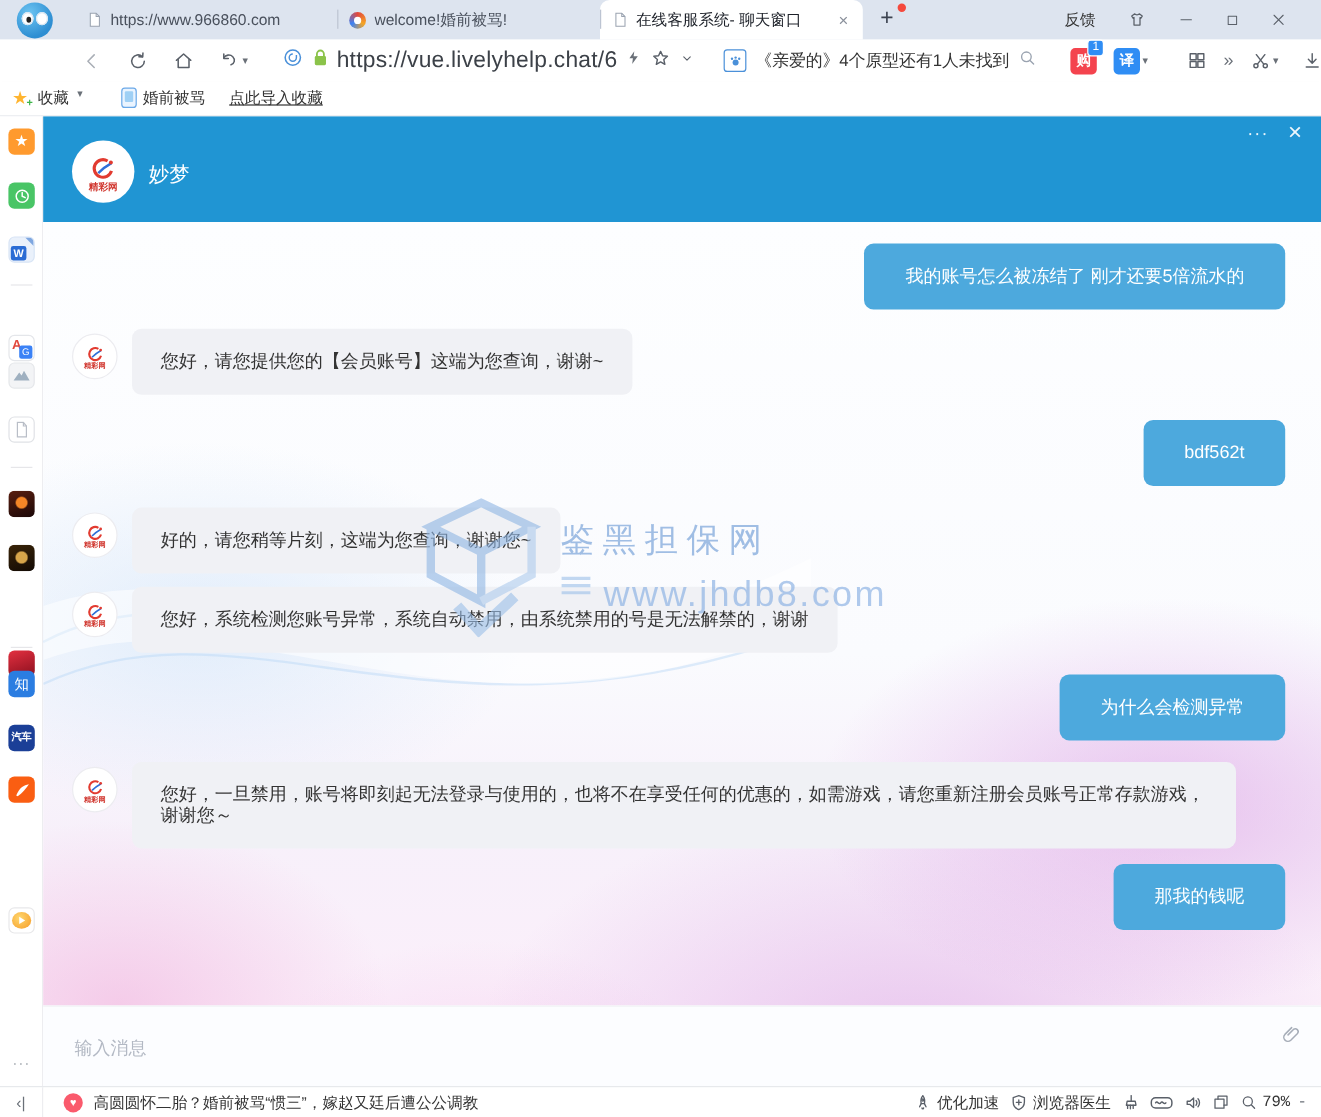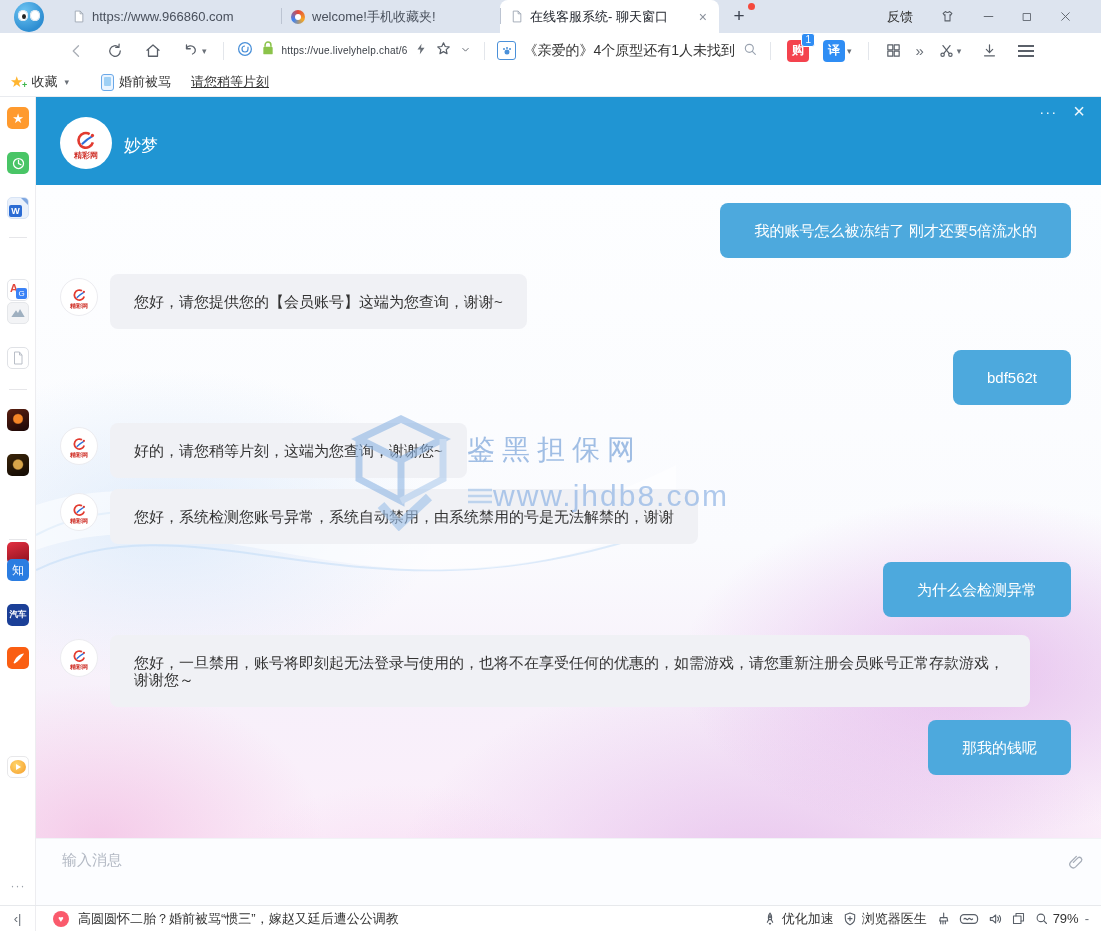--- a/index.html
+++ b/index.html
@@ -32,37 +32,37 @@
 
   
   .toolbar { position:absolute; left:0; top:33px; width:1101px; height:35px; background:#fff;
     display:flex; align-items:center; }
   .tb-ico { display:flex; align-items:center; justify-content:center; padding:0 10px; height:35px; }
   .tb-ico svg { display:block; }
   .ico { stroke:#5a6069; fill:none; stroke-width:1.7; stroke-linecap:round; stroke-linejoin:round; }
   .drop { font-size:9px; color:#6a7078; margin-left:2px; }
   .vsep { width:1px; height:18px; background:#e3e6eb; margin:0 6px; }
   .addr { display:flex; align-items:center; gap:7px; padding:0 6px; }
-  .url-text { font-size:10px; color:#3c4148; letter-spacing:0.2px; }
+  .url-text { font-size:19px; color:#3c4148; letter-spacing:0.2px; }
   .sugg-text { font-size:14px; color:#333; white-space:nowrap; }
   .badge-ico { width:22px; height:22px; border-radius:4px; color:#fff; font-size:12px; font-weight:bold;
     display:flex; align-items:center; justify-content:center; position:relative; }
   .buy { background:#f4434e; }
   .buy .cnt { position:absolute; right:-6px; top:-7px; background:#2f8df4; color:#fff; font-size:10px;
     font-weight:normal; border-radius:3px; padding:0 3px; line-height:12px; border:1px solid #fff; }
   .trans { background:#2f8df4; }
   .menu-burger { width:16px; height:12px; border-top:2px solid #5a6069; border-bottom:2px solid #5a6069; position:relative; }
   .menu-burger:before { content:""; position:absolute; left:0; right:0; top:3px; height:2px; background:#5a6069; }
 
   
   .bookmarks { position:absolute; left:0; top:68px; width:1101px; height:29px; background:#fff;
     display:flex; align-items:center; gap:6px; padding:0 10px; border-bottom:1px solid #e9ebef;
     box-shadow:0 2px 3px rgba(40,60,90,0.05); font-size:13px; color:#333; }
   .bm-star { color:#ffb530; font-size:15px; position:relative; margin-right:2px; }
-  .bm-item { display:flex; align-items:center; gap:5px; }
+  .bm-item { display:flex; align-items:flex-start; gap:5px; }
   .bm-import { text-decoration:underline; margin-left:14px; }
   .bm-phone { width:13px; height:17px; border:1.5px solid #6aa8e8; border-radius:3px; background:#eaf4ff; position:relative; }
   .bm-phone:after { content:""; position:absolute; left:2px; right:2px; top:2px; bottom:4px; background:#9fd0f5; border-radius:1px; }
 
   
   .sidebar { position:absolute; left:0; top:97px; width:36px; height:808px; background:#fff;
     border-right:1px solid #ededf0; }
   .sb-item { position:absolute; left:7px; width:22px; height:22px; border-radius:5px;
     display:flex; align-items:center; justify-content:center; overflow:hidden; }
   .sb-sep { position:absolute; left:9px; width:18px; height:1px; background:#e6e6e9; }
@@ -109,55 +109,55 @@
       radial-gradient(ellipse 520px 300px at 68% 106%, rgba(206,140,221,0.42), rgba(206,140,221,0) 70%),
       radial-gradient(ellipse 320px 220px at 6% 100%, rgba(238,168,216,0.50), rgba(238,168,216,0) 70%),
       radial-gradient(ellipse 280px 190px at 34% 112%, rgba(243,200,236,0.55), rgba(243,200,236,0) 70%),
       radial-gradient(ellipse 420px 240px at 12% 52%, rgba(196,220,247,0.45), rgba(196,220,247,0) 65%),
       linear-gradient(180deg,#fdfeff 0%, #fafbfe 55%, #f7f0fa 78%, #fbeffa 100%); }
   .deco-waves { position:absolute; left:0; top:200px; width:640px; height:260px; z-index:1; pointer-events:none; }
   .watermark { position:absolute; left:315px; top:228px; z-index:5; display:flex; align-items:center; gap:16px;
     pointer-events:none; }
   .wm-cube { width:100px; height:118px; opacity:.6; }
   .wm-title { font-size:28px; letter-spacing:7px; color:rgba(134,172,220,0.78); font-weight:normal; }
-  .wm-url-row { display:flex; align-items:center; margin-top:10px; }
+  .wm-url-row { display:flex; gap:10px; margin-top:10px; }
   .wm-url { font-size:30px; letter-spacing:2px; color:rgba(145,182,228,0.72); }
   .wm-waves { width:26px; height:18px; opacity:.6; }
 
   .msgs { position:relative; z-index:2; }
   .m-row { display:flex; align-items:flex-start; }
   .m-row.agent { padding-left:24px; }
   .m-row.user { justify-content:flex-end; padding-right:30px; }
   .m-avatar { width:38px; height:38px; border-radius:50%; background:#fff; border:1px solid #ececf0;
     display:flex; flex-direction:column; align-items:center; justify-content:center; flex:none; margin-top:4px; }
   .m-avatar svg { width:17px; height:15px; margin-top:2px; }
   .m-avatar .brand-txt { font-size:6px; line-height:6px; }
   .bubble { border-radius:8px; font-size:15px; line-height:17px; padding:19px 24px; }
   .agent-bubble { background:#f0f1f5; color:#333; margin-left:12px; max-width:920px; }
   .user-bubble { background:#4da9dd; color:#fff; padding:19px 34px; }
   .mt1{margin-top:11px}.mt2{margin-top:18px}.mt3{margin-top:16px}.mt4{margin-top:21px}
   .mt5{margin-top:18px}.mt6{margin-top:11px}.mt7{margin-top:18px}.mt8{margin-top:13px}.mt9{margin-top:18px}
 
   .chat-input { position:absolute; left:0; right:0; bottom:0; height:67px; background:#fcfdff;
     border-top:1px solid #f1f3f6; }
-  .chat-input textarea { position:absolute; left:26px; top:12px; width:980px; height:44px; border:none;
+  .chat-input textarea { position:absolute; left:26px; top:25px; width:980px; height:44px; border:none;
     background:transparent; resize:none; outline:none; font-size:15px; color:#333;
     font-family:"Liberation Sans","DejaVu Sans",sans-serif; }
   .chat-input textarea::placeholder { color:#b3b9c4; }
   .clip { position:absolute; right:16px; top:14px; }
 
   
   .statusbar { position:absolute; left:0; top:905px; width:1101px; height:26px; background:#fff;
     border-top:1px solid #e7e9ec; display:flex; align-items:center; font-size:13px; color:#333; }
   .sb-collapse { width:36px; text-align:center; color:#6a7078; font-size:13px; border-right:1px solid #ededf0;
     height:26px; line-height:25px; }
   .heart { width:16px; height:16px; border-radius:50%; background:#fa5a6c; color:#fff; font-size:9px;
     display:flex; align-items:center; justify-content:center; margin:0 9px 0 17px; }
   .news { white-space:nowrap; }
-  .status-right { margin-left:auto; display:flex; align-items:center; gap:0; padding-right:12px; }
+  .status-right { margin-left:auto; display:flex; align-items:center; gap:0; padding-right:12px;font-family:Liberation Mono, monospace; }
   .st-item { display:flex; align-items:center; gap:4px; }
   .st-gap { width:8px; }
   .zoom-minus { color:#6a7078; font-size:13px; margin-left:2px; }
 </style>
 </head>
 <body>
 
 <div class="tabbar">
   <div class="browser-logo">
     <div class="owl">
@@ -169,21 +169,21 @@
       <svg width="13" height="15" viewBox="0 0 24 24">
           <path d="M6 2h9l5 5v15H6z" fill="#fff" stroke="#9aa3b0" stroke-width="1.6"></path>
           <path d="M15 2v5h5" fill="none" stroke="#9aa3b0" stroke-width="1.6"></path>
         </svg>
       <span class="t-label">https://www.966860.com</span>
     </div>
     <div class="tab">
       <span style="width:14px;height:14px;border-radius:50%;background:conic-gradient(#e2483d,#f6a623,#3b82f6,#e2483d);display:inline-block;position:relative;">
           <span style="position:absolute;left:4px;top:4px;width:6px;height:6px;border-radius:50%;background:#fff;"></span>
         </span>
-      <span class="t-label">welcome!手机收藏夹!</span>
+      <span class="t-label">welcome!婚前被骂!</span>
     </div>
     <div class="tab active">
       <svg width="13" height="15" viewBox="0 0 24 24">
           <path d="M6 2h9l5 5v15H6z" fill="#fff" stroke="#9aa3b0" stroke-width="1.6"></path>
           <path d="M15 2v5h5" fill="none" stroke="#9aa3b0" stroke-width="1.6"></path>
         </svg>
       <span class="t-label">在线客服系统- 聊天窗口</span>
       <span class="t-close">×</span>
     </div>
   </div>
@@ -330,21 +330,21 @@
   <span class="bm-star">★</span>
   <span class="bm-star" style="position:absolute;left:22px;top:12px;color:#3db54a;font-size:9px;font-weight:bold">+</span>
   <span class="bm-item">
     <span>收藏</span>
     <span class="drop">▾</span>
   </span>
   <span class="bm-item" style="margin-left:26px">
     <span class="bm-phone"></span>
     <span>婚前被骂</span>
   </span>
-  <span class="bm-import">请您稍等片刻</span>
+  <span class="bm-import">点此导入收藏</span>
 </div>
 
 <div class="sidebar">
   <div class="sb-item sb-star" style="top:10px">★</div>
   <div class="sb-item sb-clock" style="top:55px">
     <svg width="15" height="15" viewBox="0 0 24 24">
         <circle cx="12" cy="12" r="8" fill="none" stroke="#fff" stroke-width="2"></circle>
         <path d="M12 7 V12 L16 14" stroke="#fff" stroke-width="2" fill="none" stroke-linecap="round"></path>
       </svg>
   </div>

